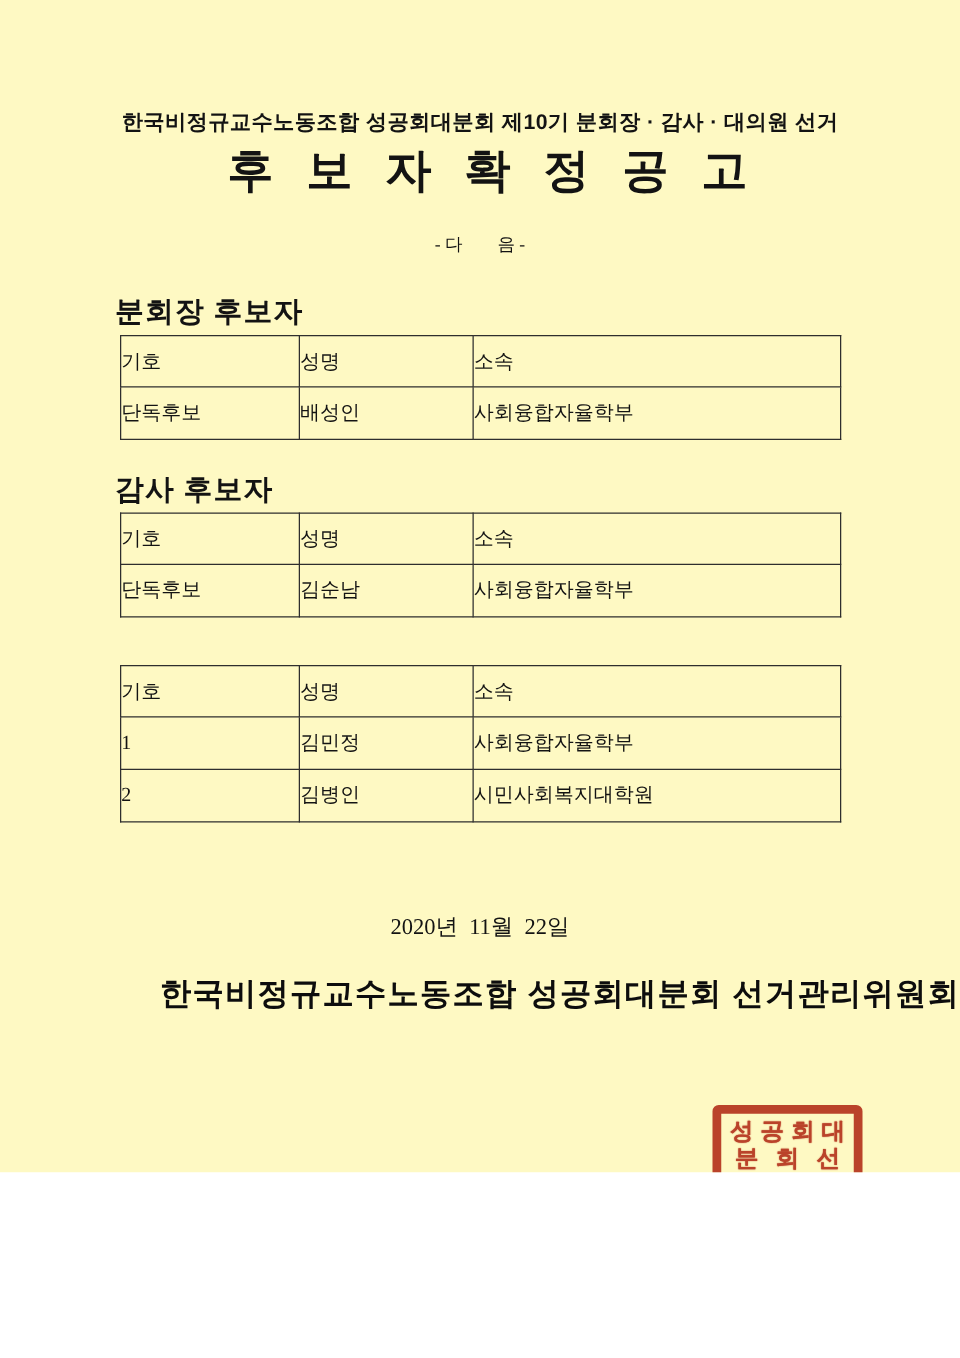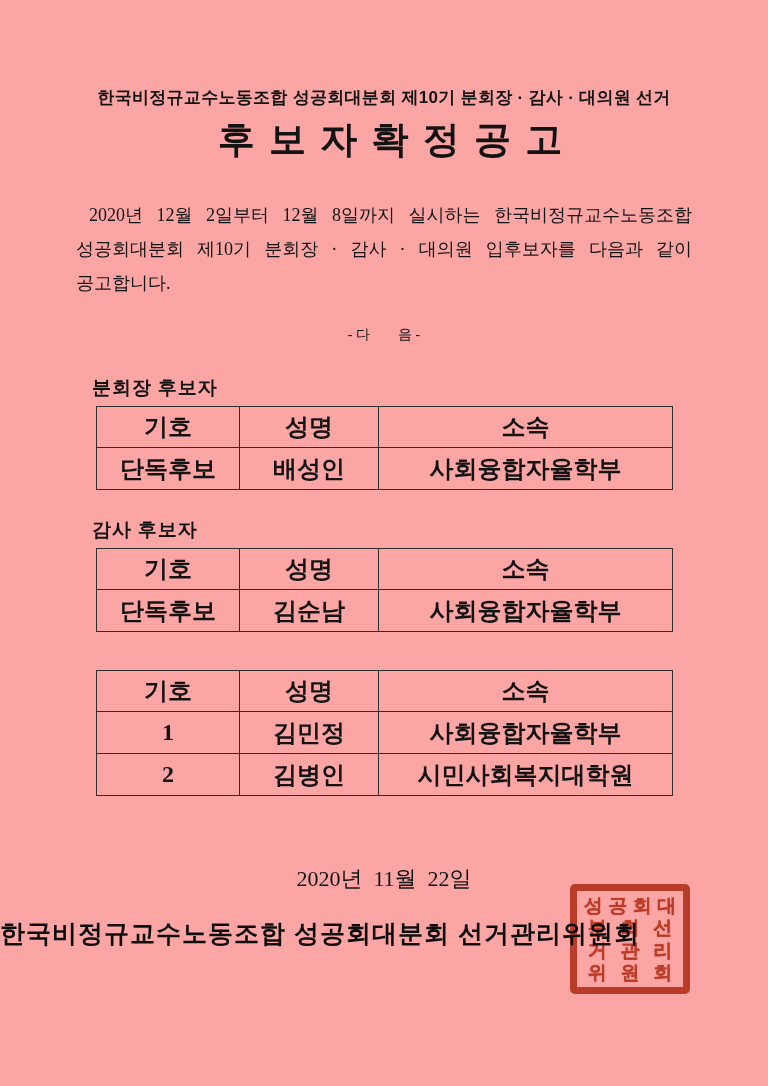--- a/index.html
+++ b/index.html
@@ -1,37 +1,37 @@
 <!DOCTYPE html>
 <html><head>
 <meta charset="utf-8">
 <style>
   html, body { margin:0; padding:0; background:#ffffff; }
   .page {
     position:relative;
-    width:768px; height:1086px;
-    background:#fca5a5;
+    width:768px; height:938px;
+    background:#fef9c3;
     box-sizing:border-box;
     padding-top:88px;
     font-family:"Liberation Serif", serif;
     color:#131313;
     overflow:hidden;
   }
   .subtitle {
     text-align:center;
     font-family:"Liberation Sans", sans-serif;
     font-weight:bold;
     font-size:17px;
     letter-spacing:0.3px;
     line-height:20px;
   }
   .title {
     margin:10px 0 0 14px;
     text-align:center;
-    font-family:Liberation Sans, sans-serif;
+    font-family:Liberation Mono, monospace;
     font-weight:bold;
     font-size:37px;
     line-height:44px;
     letter-spacing:2px;
   }
   .body-text {
     width:616px;
     margin:36px auto 0 auto;
     font-size:18px;
     line-height:34px;
@@ -44,57 +44,57 @@
     text-align:center;
     font-size:14px;
     line-height:22px;
     white-space:pre;
   }
   .section { margin-left:92px; }
   .section.first { margin-top:32px; }
   .section.second { margin-top:30px; }
   .section.third { margin-top:38px; }
   .section-label {
-    font-size:19px;
+    font-size:23px;
     font-weight:bold;
     letter-spacing:1px;
     line-height:20px;
     margin-bottom:8px;
   }
   table.candidate-table {
     border-collapse:collapse;
     table-layout:fixed;
     width:576px;
     margin-left:4px;
   }
   table.candidate-table th, table.candidate-table td {
     border:1.6px solid #2e2e2e;
-    text-align:center;
+    text-align:left;
     vertical-align:middle;
-    font-size:24px;
-    font-weight:bold;
+    font-size:16px;
+    font-weight:normal;
     padding:0;
   }
   table.candidate-table th { height:40px; }
   table.candidate-table td { height:41px; }
   .col-no   { width:143px; }
   .col-name { width:139px; }
   .col-dept { width:294px; }
   .date-line {
     margin-top:72px;
     text-align:center;
-    font-size:22px;
+    font-size:18px;
     line-height:22px;
     white-space:pre;
   }
   .issuer-line {
     position:relative;
     z-index:2;
     margin-top:28px;
-    text-align:left;
+    text-align:right;
     font-family:"Liberation Sans", sans-serif;
     font-weight:bold;
     font-size:25px;
     line-height:30px;
     letter-spacing:1px;
     color:#0d0d0d;
   }
   .stamp {
     position:absolute;
     left:570px; top:884px;
@@ -121,21 +121,20 @@
 </style>
 </head>
 <body>
 
 <div class="page">
 
   <div class="subtitle">한국비정규교수노동조합 성공회대분회 제10기 분회장 · 감사 · 대의원 선거</div>
 
   <div class="title">후 보 자 확 정 공 고</div>
 
-  <p class="body-text">2020년 12월 2일부터 12월 8일까지 실시하는 한국비정규교수노동조합 성공회대분회 제10기 분회장 · 감사 · 대의원 입후보자를 다음과 같이 공고합니다.</p>
 
   <div class="divider-line">- 다        음 -</div>
 
   <div class="section first">
     <div class="section-label">분회장 후보자</div>
     <table class="candidate-table">
       <colgroup>
           <col class="col-no">
           <col class="col-name">
           <col class="col-dept">

